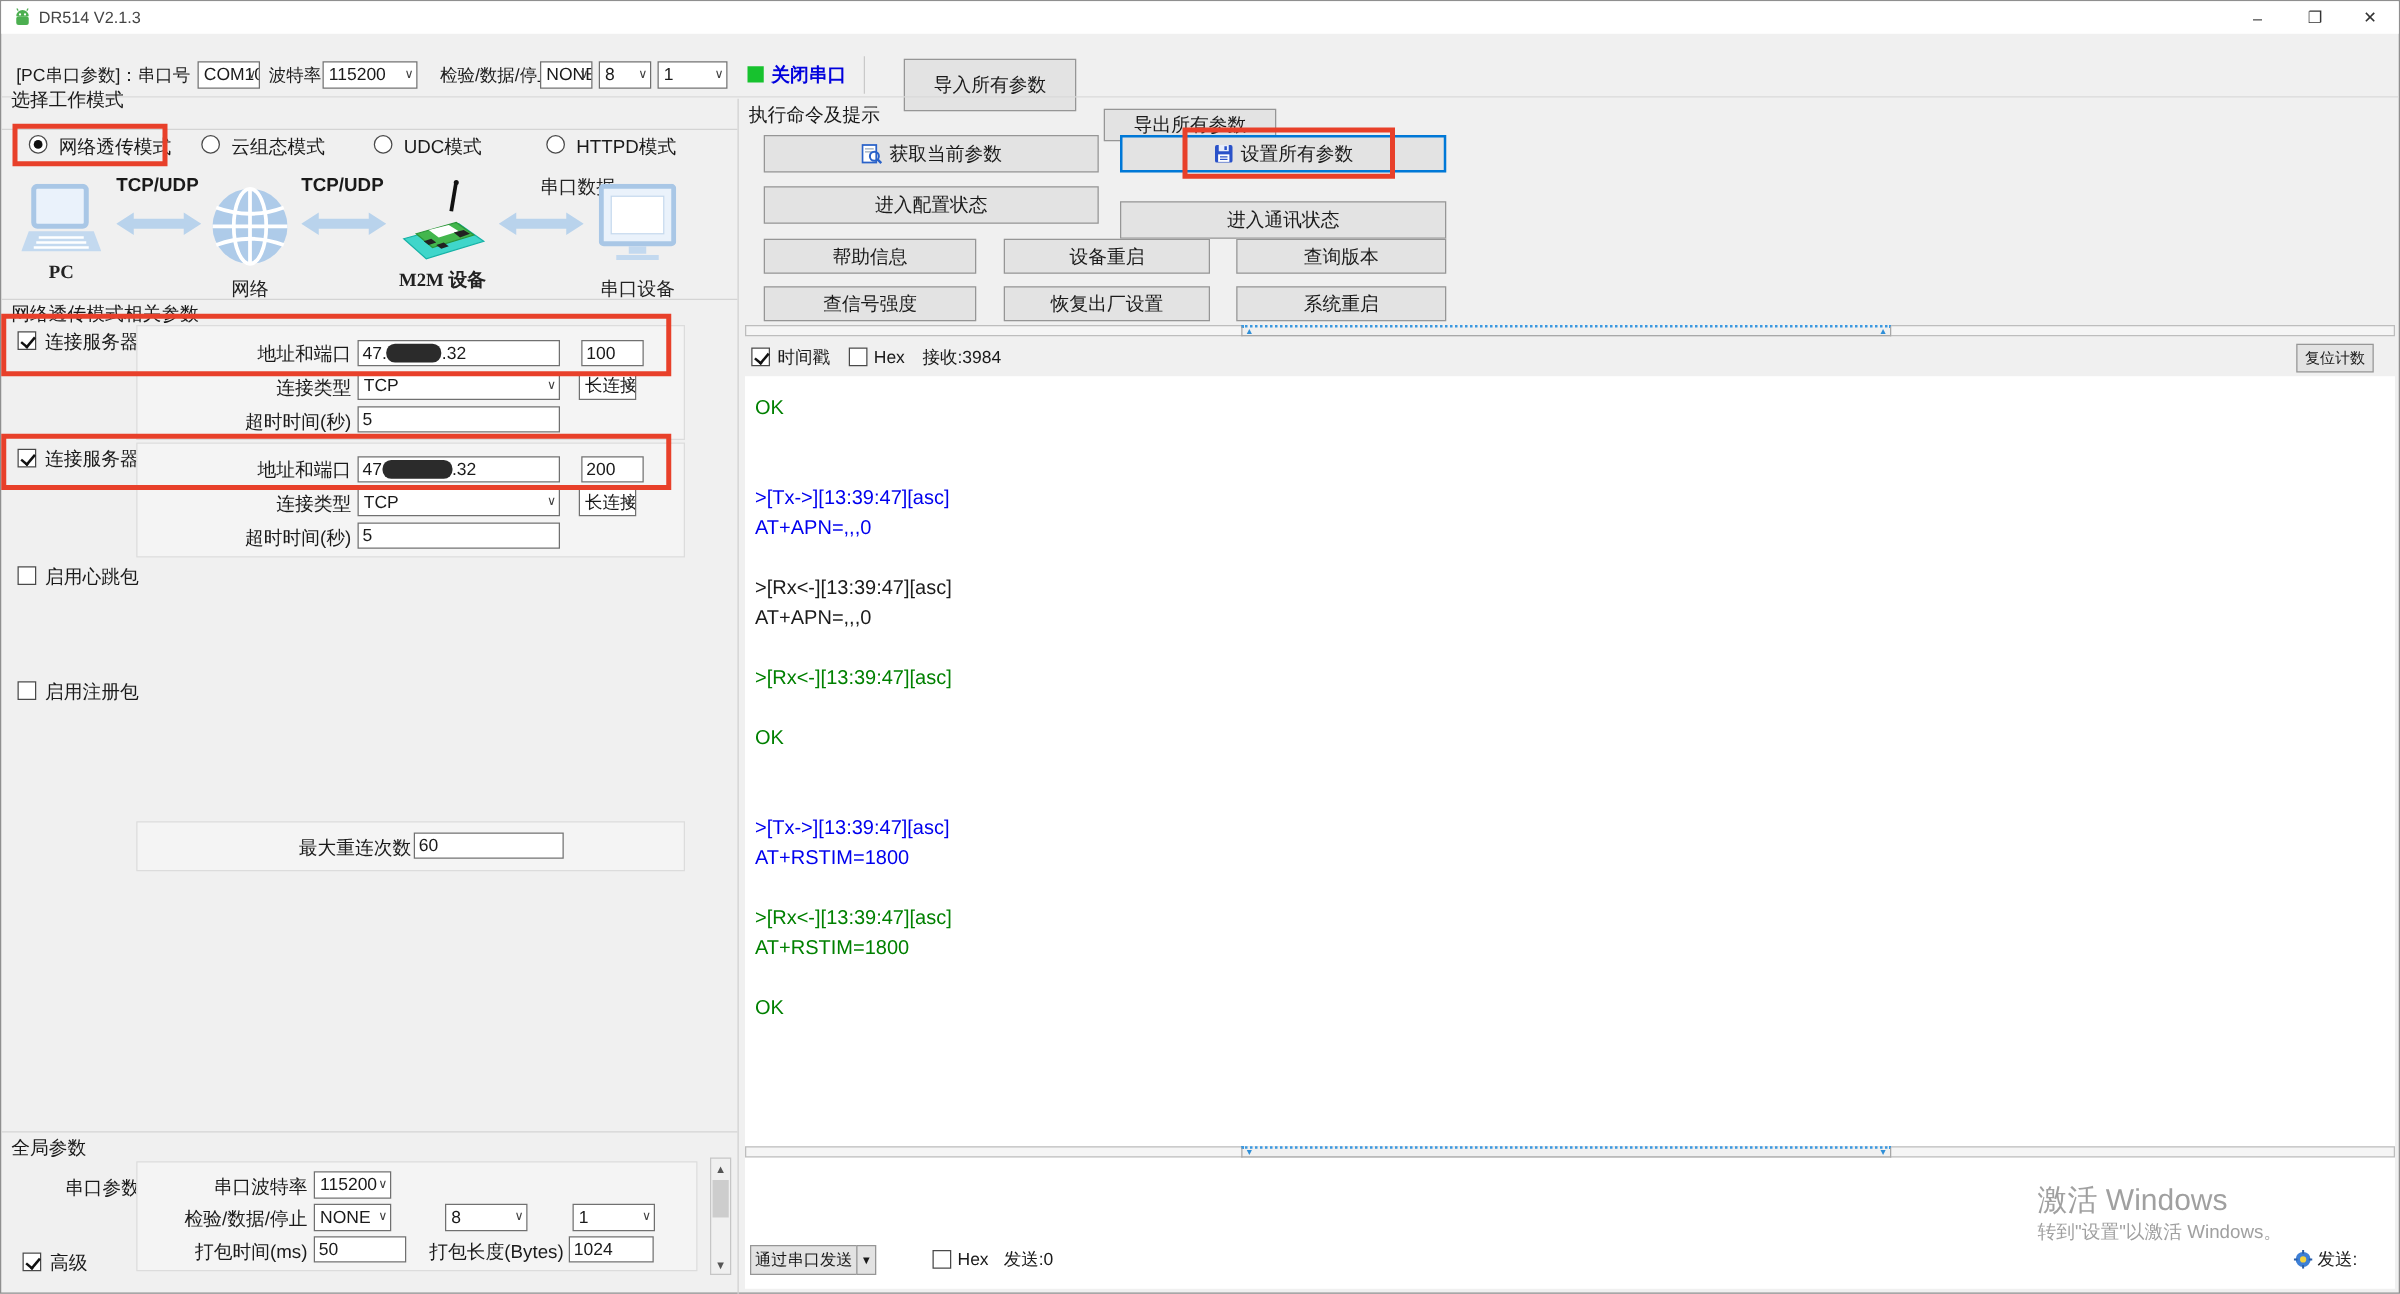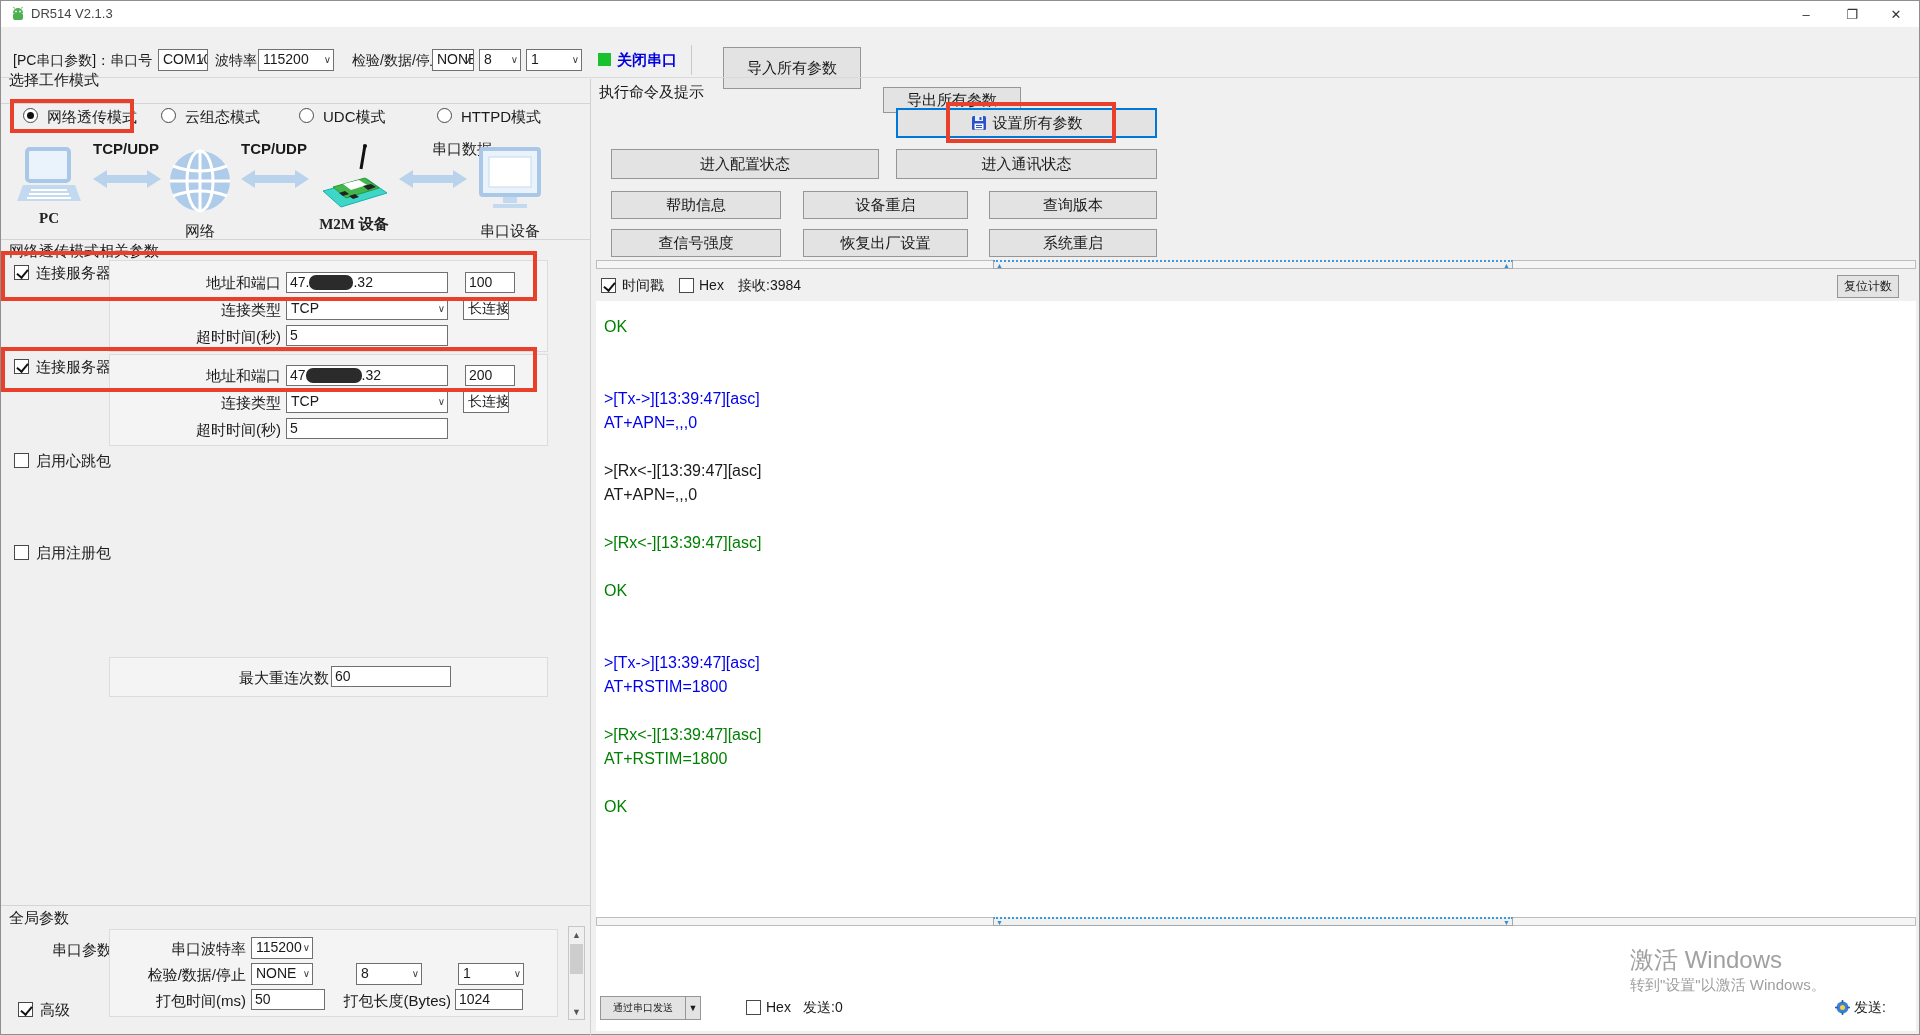--- a/index.html
+++ b/index.html
@@ -220,35 +220,45 @@
   <div class="abs lbl" style="left:39px;top:1000px;">高级</div>
 
   <div class="abs vscroll" style="left:567px;top:925px;width:17px;height:94px;">
     <div class="arr" style="top:0;">▲</div>
     <div class="thumb" style="top:17px;height:30px;"></div>
     <div class="arr" style="bottom:0;">▼</div>
   </div>
 
   <div class="abs sec-title" style="left:598px;top:82px;">执行命令及提示</div>
 
+  <div class="abs btn" style="left:610px;top:107px;width:268px;height:30px;">
+    <svg width="17" height="17" viewBox="0 0 17 17" style="margin-right:6px;">
+      <rect x="1" y="1" width="11" height="14" fill="#fff" stroke="#2a62c9" stroke-width="1.4"></rect>
+      <line x1="3" y1="4" x2="10" y2="4" stroke="#9ab" stroke-width="1"></line>
+        <line x1="3" y1="6.5" x2="10" y2="6.5" stroke="#9ab" stroke-width="1"></line>
+      <circle cx="10.5" cy="10" r="3.6" fill="none" stroke="#2a62c9" stroke-width="1.6"></circle>
+      <line x1="13" y1="12.5" x2="16" y2="15.5" stroke="#2a62c9" stroke-width="2"></line>
+    </svg>
+    <span>获取当前参数</span>
+  </div>
   <div class="abs btn btn-primary" style="left:895px;top:107px;width:261px;height:30px;">
     <svg width="16" height="16" viewBox="0 0 16 16" style="margin-right:6px;">
       <rect x="1" y="1" width="14" height="14" rx="1.5" fill="#2a52c9"></rect>
       <rect x="4" y="1" width="8" height="5" fill="#e8eefb"></rect>
       <rect x="8.5" y="2" width="2" height="3" fill="#2a52c9"></rect>
       <rect x="3.5" y="8.5" width="9" height="6" fill="#fff"></rect>
       <line x1="5" y1="10.5" x2="11" y2="10.5" stroke="#2a52c9" stroke-width="1"></line>
         <line x1="5" y1="12.5" x2="11" y2="12.5" stroke="#2a52c9" stroke-width="1"></line>
     </svg>
     <span>设置所有参数</span>
   </div>
   <div class="abs rbox" style="left:945px;top:101px;width:170px;height:41px;"></div>
 
   <div class="abs btn" style="left:610px;top:148px;width:268px;height:30px;">进入配置状态</div>
-  <div class="abs btn" style="left:895px;top:148px;width:261px;height:30px;font-family:Liberation Serif, serif;">进入通讯状态</div>
+  <div class="abs btn" style="left:895px;top:160px;width:261px;height:30px;font-family:Liberation Serif, serif;">进入通讯状态</div>
 
   <div class="abs btn" style="left:610px;top:190px;width:170px;height:28px;">帮助信息</div>
   <div class="abs btn" style="left:802px;top:190px;width:165px;height:28px;">设备重启</div>
   <div class="abs btn" style="left:988px;top:190px;width:168px;height:28px;">查询版本</div>
 
   <div class="abs btn" style="left:610px;top:228px;width:170px;height:28px;">查信号强度</div>
   <div class="abs btn" style="left:802px;top:228px;width:165px;height:28px;">恢复出厂设置</div>
   <div class="abs btn" style="left:988px;top:228px;width:168px;height:28px;">系统重启</div>
 
   <div class="abs hscroll-track" style="left:595px;top:259px;width:1320px;">
@@ -291,21 +301,21 @@
       <div class="log-line black"></div>
     </div>
 
   <div class="abs hscroll-track" style="left:595px;top:916px;width:1320px;">
     <div class="hscroll-thumb" style="left:396px;width:520px;">
         <span>▼</span>
         <span>▼</span>
       </div>
   </div>
 
-  <div class="abs btn" style="left:599px;top:995px;width:86px;height:24px;font-size:10px;">通过串口发送</div>
+  <div class="abs btn" style="left:599px;top:995px;width:86px;height:24px;font-size:13px;">通过串口发送</div>
   <div class="abs btn" style="left:684px;top:995px;width:16px;height:24px;font-size:9px;">▼</div>
   <div class="abs cb" style="left:745px;top:999px;"></div>
   <div class="abs lbl" style="left:765px;top:998px;font-size:14px;">Hex</div>
   <div class="abs lbl" style="left:802px;top:998px;font-size:14px;">发送:0</div>
   <svg class="abs" style="left:1834px;top:999px;" width="15" height="15" viewBox="0 0 15 15">
     <circle cx="7.5" cy="7.5" r="6" fill="#3d7fd6"></circle>
     <circle cx="7.5" cy="7.5" r="2.5" fill="#f4d33c"></circle>
     <g stroke="#2a5fa8" stroke-width="1.6">
         <line x1="7.5" y1="0" x2="7.5" y2="3"></line>
         <line x1="7.5" y1="12" x2="7.5" y2="15"></line>

